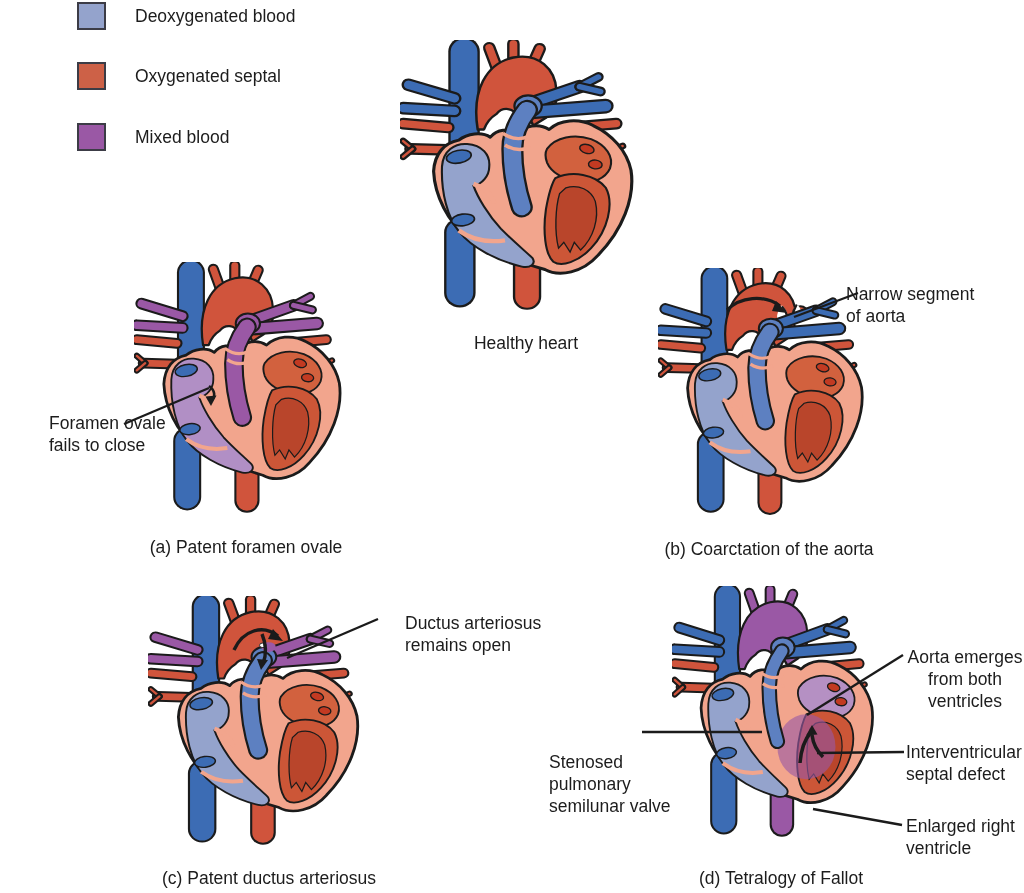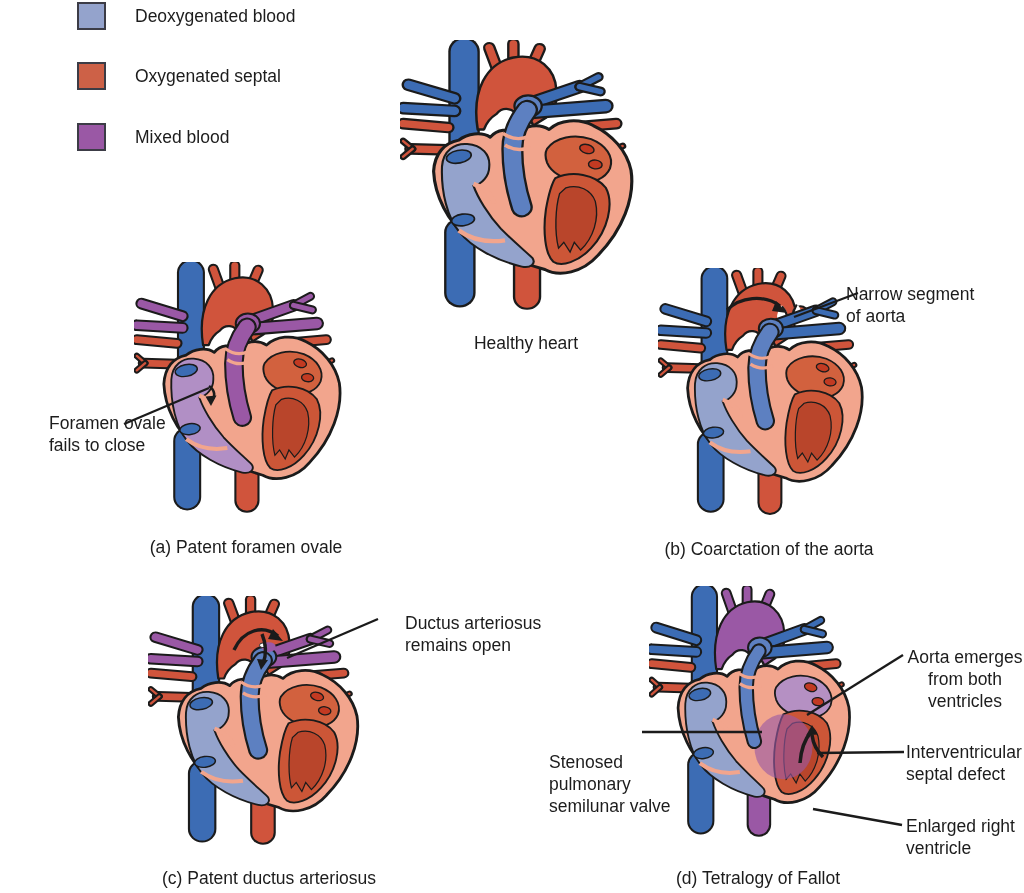--- a/index.html
+++ b/index.html
@@ -397,21 +397,21 @@
           </g>
           <g>
       <ellipse cx="127" cy="57" rx="7.5" ry="5.5" fill="#9a58a5" stroke="none"></ellipse>
       <ellipse cx="121" cy="55" rx="3.6" ry="2.6" fill="#ffffff" stroke="#1b1b1b" stroke-width="1"></ellipse>
           </g>
         </svg>
       </div>
     <div class="caption" style="margin-top:12px;">(c) Patent ductus arteriosus</div>
   </div>
 
-  <div class="figure" style="left:649px;top:586px;width:218px;">
+  <div class="figure" style="left:672px;top:586px;width:218px;">
     <div>
         <svg width="218" height="262" viewBox="0 0 240 290" preserveAspectRatio="none">
           <g>
             <path d="M61,12 L61,122" fill="none" stroke="#1b1b1b" stroke-width="30" stroke-linecap="round"></path>
             <path d="M61,12 L61,122" fill="none" stroke="#3c6cb4" stroke-width="25.5" stroke-linecap="round"></path>
           </g>
           <g>
             <path d="M57,198 L57,260" fill="none" stroke="#1b1b1b" stroke-width="30" stroke-linecap="round"></path>
             <path d="M57,198 L57,260" fill="none" stroke="#3c6cb4" stroke-width="25.5" stroke-linecap="round"></path>
           </g>

